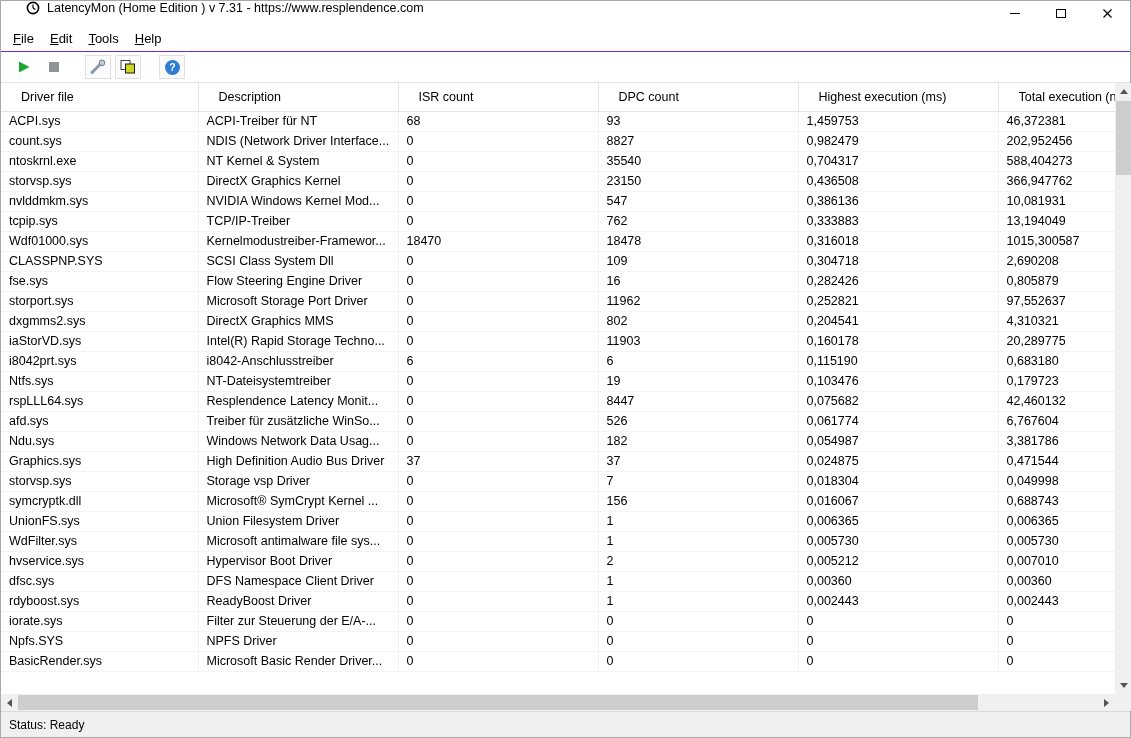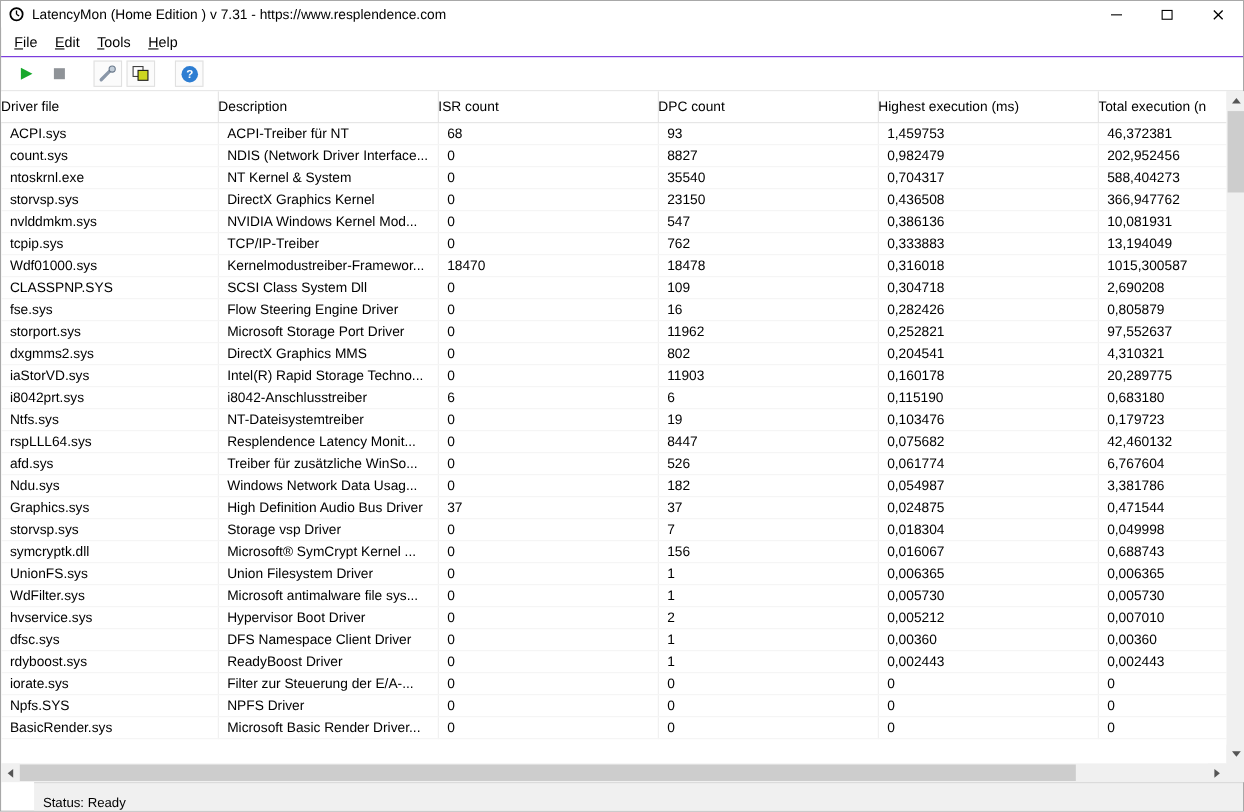--- a/index.html
+++ b/index.html
@@ -4,21 +4,21 @@
 <style>
   * { margin:0; padding:0; box-sizing:border-box; }
   html,body { width:1131px; height:738px; }
   body {
     font-family:"Liberation Sans","DejaVu Sans",sans-serif;
     font-size:13px; color:#000; background:#fff; overflow:hidden;
   }
   .window { width:1131px; height:738px; border:1px solid #a8a8a8; display:flex; flex-direction:column; background:#fff; }
 
   
-  .titlebar { height:24px; display:flex; align-items:center; background:#fff; flex:0 0 auto; }
+  .titlebar { height:24px; display:flex; align-items:flex-start; background:#fff; flex:0 0 auto;padding-left:18px; }
   .title-icon { margin-left:7px; display:flex; align-items:center; }
   .title-text { margin-left:7px; font-size:12.5px; white-space:nowrap; }
   .win-controls { margin-left:auto; display:flex; height:100%; }
   .win-btn { width:46px; height:100%; display:flex; align-items:center; justify-content:center; }
   .glyph-min { width:10px; border-top:1px solid #000; display:block; }
   .glyph-max { width:10px; height:9px; border:1px solid #000; display:block; }
 
   
   .menubar { height:27px; display:flex; align-items:center; padding-left:4px; border-bottom:1px solid #6d28d9; flex:0 0 auto; }
   .menu-item { display:inline-block; padding:4px 8px; font-size:13px; }
@@ -35,42 +35,42 @@
   .tab { height:23px; line-height:23px; padding:0 13px; white-space:nowrap; }
   .tab-label { display:inline-block; }
   .tab-label::first-letter { text-decoration:underline; }
   .tab.active { height:27px; line-height:25px; border:1px solid #5f5f5f; border-bottom:none; background:#fff; margin-bottom:-1px; outline:1px dotted #444; outline-offset:-3px; }
 
   
   .content { flex:1 1 auto; display:flex; min-height:0; }
   .listview { width:1114px; display:flex; flex-direction:column; min-height:0; }
   .table-clip { flex:1 1 auto; overflow:hidden; }
   table { width:1240px; table-layout:fixed; border-collapse:collapse; font-size:12.5px; }
-  thead th { height:28px; text-align:left; font-weight:normal; padding:0 0 0 0;
+  thead th { height:28px; text-align:left; font-weight:normal; padding:0 0 0 20px;
              border-right:1px solid #e4e4e4; border-bottom:1px solid #e4e4e4; background:#fff;
              white-space:nowrap; overflow:hidden; }
   tbody td { height:20px; padding:0 0 0 8px; border-right:1px solid #f0f0f0; border-bottom:1px solid #f4f4f4;
              white-space:nowrap; overflow:hidden; }
 
   
   .hscroll { flex:0 0 17px; height:17px; display:flex; background:#f0f0f0; }
   .scroll-arrow { width:17px; height:17px; display:flex; align-items:center; justify-content:center; background:#f0f0f0; flex:0 0 auto; }
   .h-track { flex:1 1 auto; position:relative; }
   .h-thumb { position:absolute; left:0; top:1px; height:15px; width:960px; background:#cdcdcd; }
   .vscroll { width:17px; display:flex; flex-direction:column; background:#f0f0f0; flex:0 0 auto; }
   .v-track { flex:1 1 auto; position:relative; }
   .v-thumb { position:absolute; top:1px; left:1px; width:15px; height:74px; background:#cdcdcd; }
   .corner { height:17px; background:#f0f0f0; }
   .tri-up    { width:0;height:0;border-left:4px solid transparent;border-right:4px solid transparent;border-bottom:5px solid #555; }
   .tri-down  { width:0;height:0;border-left:4px solid transparent;border-right:4px solid transparent;border-top:5px solid #555; }
   .tri-left  { width:0;height:0;border-top:4px solid transparent;border-bottom:4px solid transparent;border-right:5px solid #555; }
   .tri-right { width:0;height:0;border-top:4px solid transparent;border-bottom:4px solid transparent;border-left:5px solid #555; }
 
   
-  .statusbar { height:26px; background:#f0f0f0; border-top:1px solid #d9d9d9; display:flex; align-items:flex-end; padding-left:8px; font-size:12px; flex:0 0 auto;margin-left:30px; }
+  .statusbar { height:26px; background:#f0f0f0; border-top:1px solid #d9d9d9; display:flex; align-items:center; padding-left:8px; font-size:12px; flex:0 0 auto; }
 </style>
 </head>
 <body>
 
 <div class="window">
 
   <div class="titlebar">
     <span class="title-icon">
       <svg width="14" height="14" viewBox="0 0 14 14">
         <circle cx="7" cy="7" r="5.6" fill="none" stroke="#000" stroke-width="1.6"></circle>

